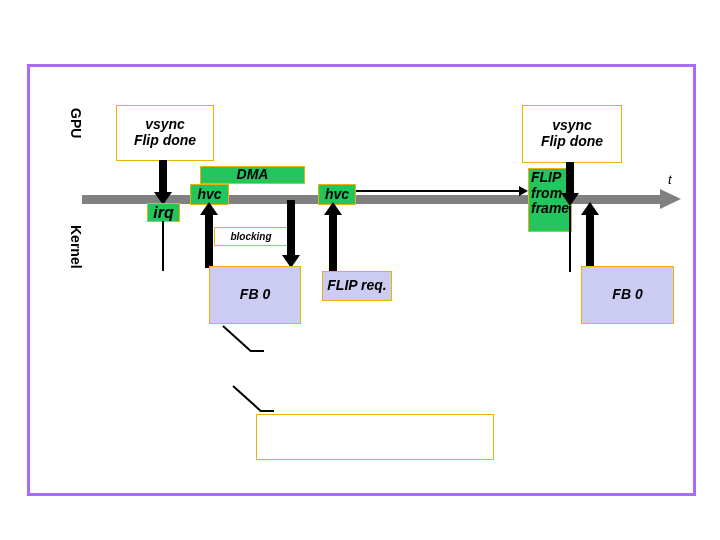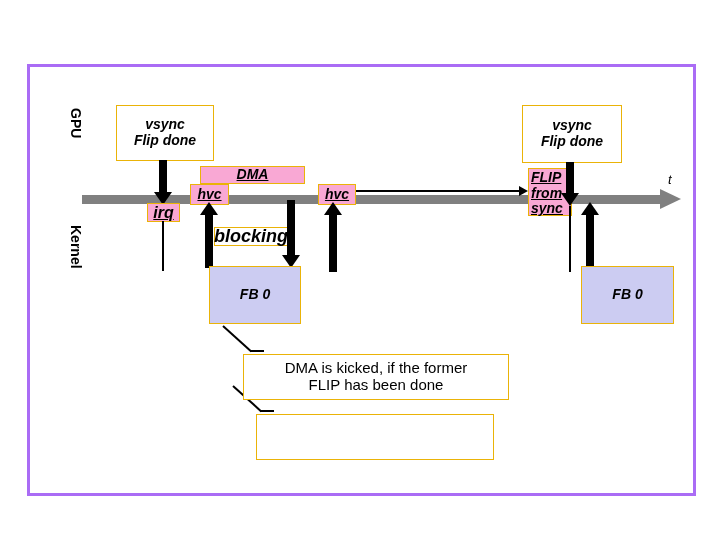--- a/index.html
+++ b/index.html
@@ -69,36 +69,36 @@
     box-sizing: border-box;
     border: 1px solid #eab308;
     display: flex;
     align-items: center;
     justify-content: center;
     text-align: center;
     color: #000;
     line-height: 1.12;
   }
   .box-white  { background: #ffffff; }
-  .box-blue   { background: #f9a8d4; text-decoration: underline; }
+  .box-blue   { background: #22c55e; }
   .box-lav    { background: #ccccf2; }
   .italic     { font-style: italic; font-weight: bold; }
 
   
   #vsync-left  { left: 116px; top: 105px; width: 98px;  height: 56px; font-size: 14px; }
   #vsync-right { left: 522px; top: 105px; width: 100px; height: 58px; font-size: 14px; }
   #dma-box     { left: 200px; top: 166px; width: 105px; height: 18px; font-size: 14px; }
   #hvc1-box    { left: 190px; top: 184px; width: 39px;  height: 21px; font-size: 14px; }
   #hvc2-box    { left: 318px; top: 184px; width: 38px;  height: 21px; font-size: 14px; }
   #irq-box     { left: 147px; top: 203px; width: 33px;  height: 19px; font-size: 16px; }
   #flip-sync-box {
-    left: 528px; top: 168px; width: 44px; height: 48px;
+    left: 528px; top: 168px; width: 44px; height: 64px;
     font-size: 14px; display: block; padding: 1px 2px 0 2px; text-align: left;
   }
-  #blocking-box { left: 214px; top: 227px; width: 74px; height: 19px; font-size: 18px; }
+  #blocking-box { left: 214px; top: 227px; width: 74px; height: 19px; font-size: 10px; }
   #fb0-left    { left: 209px; top: 266px; width: 92px;  height: 58px; font-size: 14px; }
   #flipreq-box { left: 322px; top: 271px; width: 70px;  height: 30px; font-size: 14px; }
   #fb0-right   { left: 581px; top: 266px; width: 93px;  height: 58px; font-size: 14px; }
 
   
   #callout-1 { left: 243px; top: 354px; width: 266px; height: 46px; font-size: 15px; }
   #callout-2 { left: 256px; top: 414px; width: 238px; height: 46px; font-size: 15px; }
   .callout { font-weight: normal; font-style: normal; }
 
   
@@ -185,57 +185,52 @@
   <div class="thick-shaft" style="left:287px; top:200px; height:57px;"></div>
   <div class="thick-head-down" style="left:282px; top:255px;"></div>
 
   <div class="box box-lav italic" id="fb0-left">FB 0</div>
 
   <div class="box box-blue italic" id="hvc2-box">hvc</div>
 
   <div class="thick-shaft" style="left:329px; top:214px; height:58px;"></div>
   <div class="thick-head-up" style="left:324px; top:202px;"></div>
 
+  <div class="box box-lav italic" id="flipreq-box">FLIP req.</div>
 
   <div class="thin-h" style="left:356px; top:190px; width:163px;"></div>
   <div class="thin-head-right" style="left:519px; top:186px;"></div>
 
   <div class="box box-white italic" id="vsync-right">
     <div>
       <div>vsync</div>
       <div>Flip done</div>
     </div>
   </div>
 
   <div class="box box-blue italic" id="flip-sync-box">
     <div>FLIP</div>
     <div>from</div>
-    <div>sync</div>
+    <div>frame</div>
   </div>
 
   <div class="thick-shaft" style="left:566px; top:162px; height:33px;"></div>
   <div class="thick-head-down" style="left:561px; top:193px;"></div>
   <div class="thin-v" style="left:569px; top:206px; height:66px;"></div>
 
   <div class="thick-shaft" style="left:586px; top:214px; height:54px;"></div>
   <div class="thick-head-up" style="left:581px; top:202px;"></div>
 
   <div class="box box-lav italic" id="fb0-right">FB 0</div>
 
   <div class="leader" style="left:223px; top:325px; width:38px; transform: rotate(42deg);"></div>
   <div class="thin-h" style="left:250px; top:350px; width:14px;"></div>
 
   <div class="leader" style="left:233px; top:385px; width:38px; transform: rotate(42deg);"></div>
   <div class="thin-h" style="left:260px; top:410px; width:14px;"></div>
 
-  <div class="box box-white callout" id="callout-1">
-    <div>
-      <div>DMA is kicked, if the former</div>
-      <div>FLIP has been done</div>
-    </div>
-  </div>
 
   <div class="box box-white callout" id="callout-2">
     <div>
     </div>
   </div>
 
 </div>
 
 </body></html>

